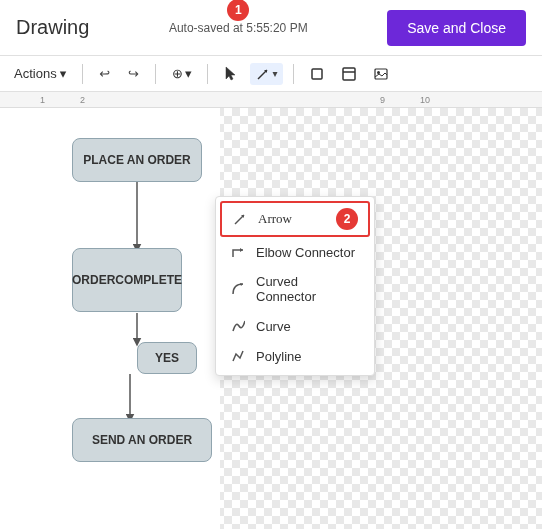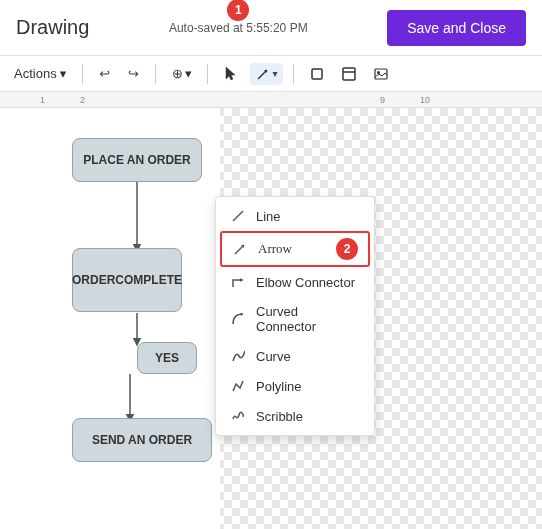--- a/index.html
+++ b/index.html
@@ -348,28 +348,20 @@
   </div>
   <div class="flow-box box-yes">
     <span>YES</span>
   </div>
   <div class="flow-box box-send-order">
     <span>SEND AN ORDER</span>
   </div>
 
   <div class="dropdown-menu">
 
-    <div class="menu-item">
-      <span class="menu-item-icon">
-        <svg width="14" height="14" viewBox="0 0 14 14">
-            <line x1="2" y1="12" x2="12" y2="2" stroke="#555" stroke-width="1.5"></line>
-          </svg>
-      </span>
-      <span>Line</span>
-    </div>
 
     <div class="menu-item selected" style="display:flex;align-items:center;justify-content:space-between;">
       <div style="display:flex;align-items:center;gap:10px;font-family:Liberation Serif, serif;">
         <span class="menu-item-icon">
           <svg width="14" height="14" viewBox="0 0 14 14">
             <line x1="2" y1="12" x2="11" y2="3" stroke="#555" stroke-width="1.5"></line>
             <polygon points="11,3 8,3 11,6" fill="#555"></polygon>
           </svg>
         </span>
         <span>Arrow</span>
@@ -408,22 +400,14 @@
 
     <div class="menu-item">
       <span class="menu-item-icon">
         <svg width="14" height="14" viewBox="0 0 14 14">
           <polyline points="2,12 5,5 9,9 12,2" fill="none" stroke="#555" stroke-width="1.5"></polyline>
         </svg>
       </span>
       <span>Polyline</span>
     </div>
 
-    <div class="menu-item">
-      <span class="menu-item-icon">
-        <svg width="14" height="14" viewBox="0 0 14 14">
-          <path d="M2,10 Q3,6 5,8 Q7,10 8,6 Q9,2 11,4 Q13,6 12,8" fill="none" stroke="#555" stroke-width="1.5"></path>
-        </svg>
-      </span>
-      <span>Scribble</span>
-    </div>
   </div>
 </div>
 
 </body></html>

